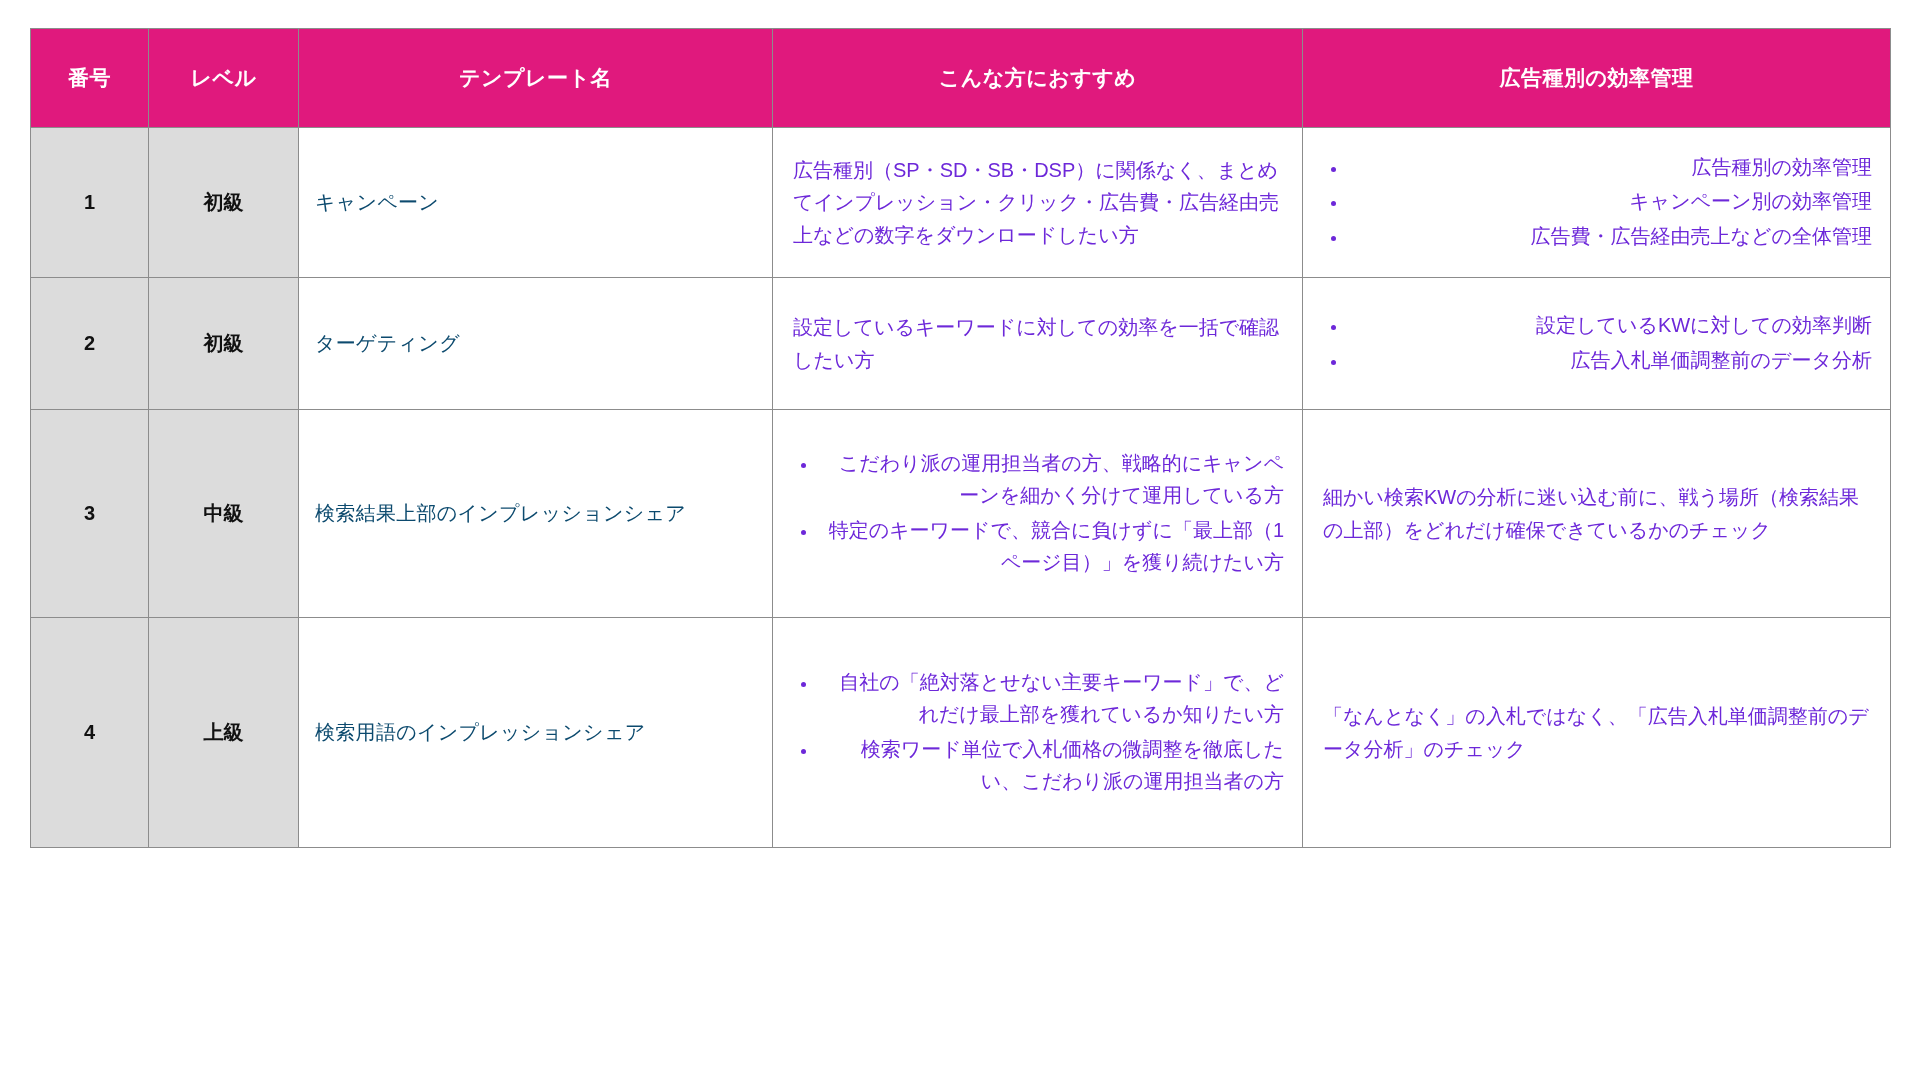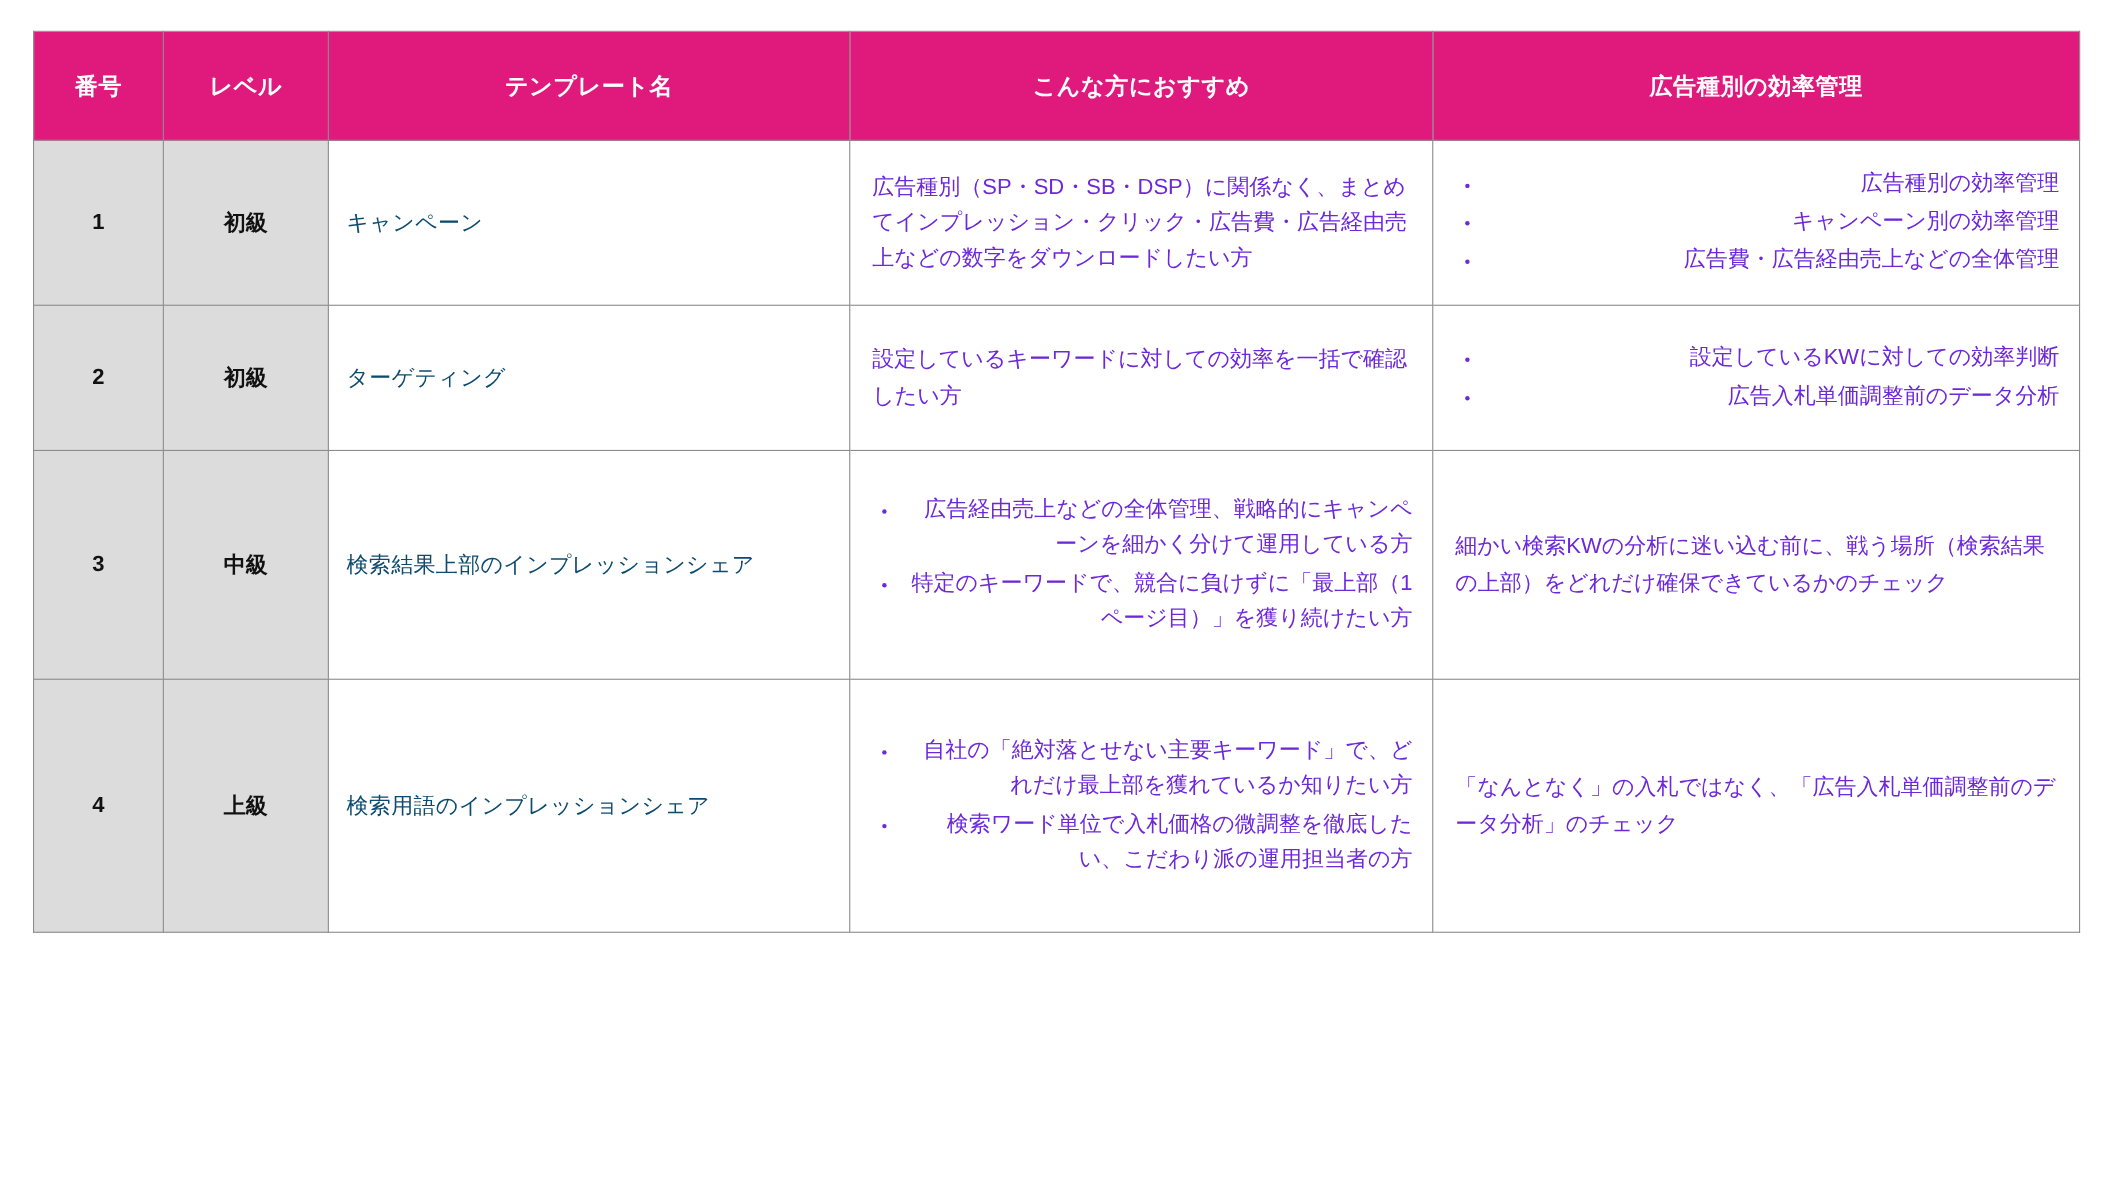--- a/index.html
+++ b/index.html
@@ -138,21 +138,21 @@
           </ul>
         </td>
       </tr>
 
       <tr class="row-3">
         <td class="cell-no">3</td>
         <td class="cell-level">中級</td>
         <td class="cell-name">検索結果上部のインプレッションシェア</td>
         <td class="cell-audience">
           <ul class="bullets">
-            <li>広告経由売上などの全体管理、戦略的にキャンペーンを細かく分けて運用している方</li>
+            <li>こだわり派の運用担当者の方、戦略的にキャンペーンを細かく分けて運用している方</li>
             <li>特定のキーワードで、競合に負けずに「最上部（1ページ目）」を獲り続けたい方</li>
           </ul>
         </td>
         <td class="cell-usage plain">
           <p class="p">細かい検索KWの分析に迷い込む前に、戦う場所（検索結果の上部）をどれだけ確保できているかのチェック</p>
         </td>
       </tr>
 
       <tr class="row-4">
         <td class="cell-no">4</td>

